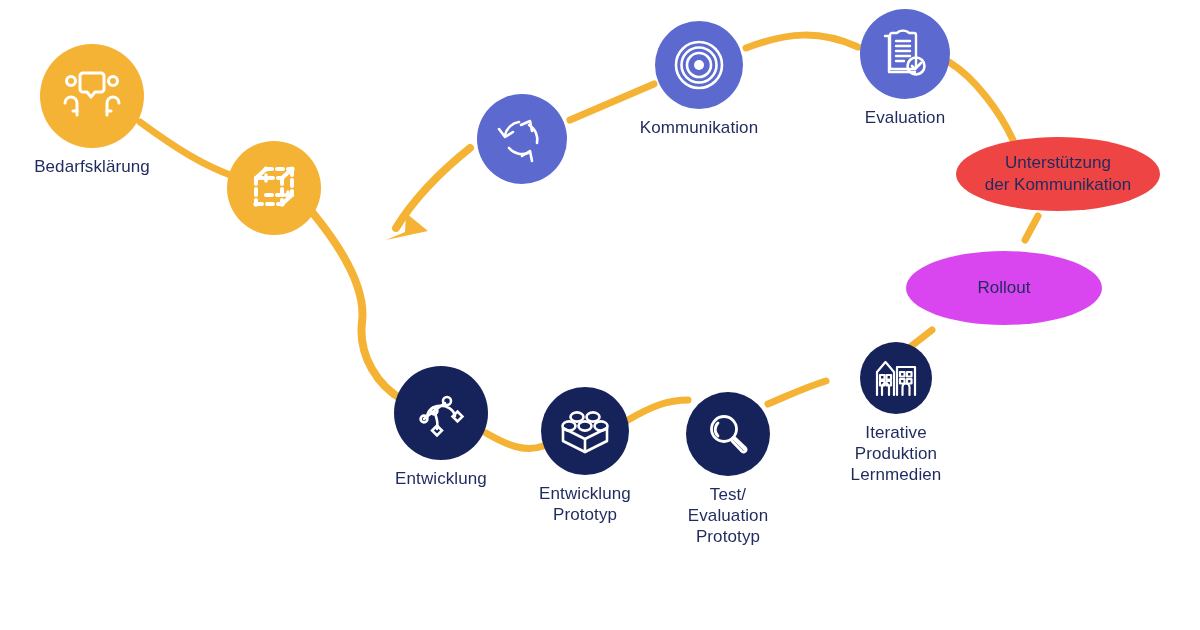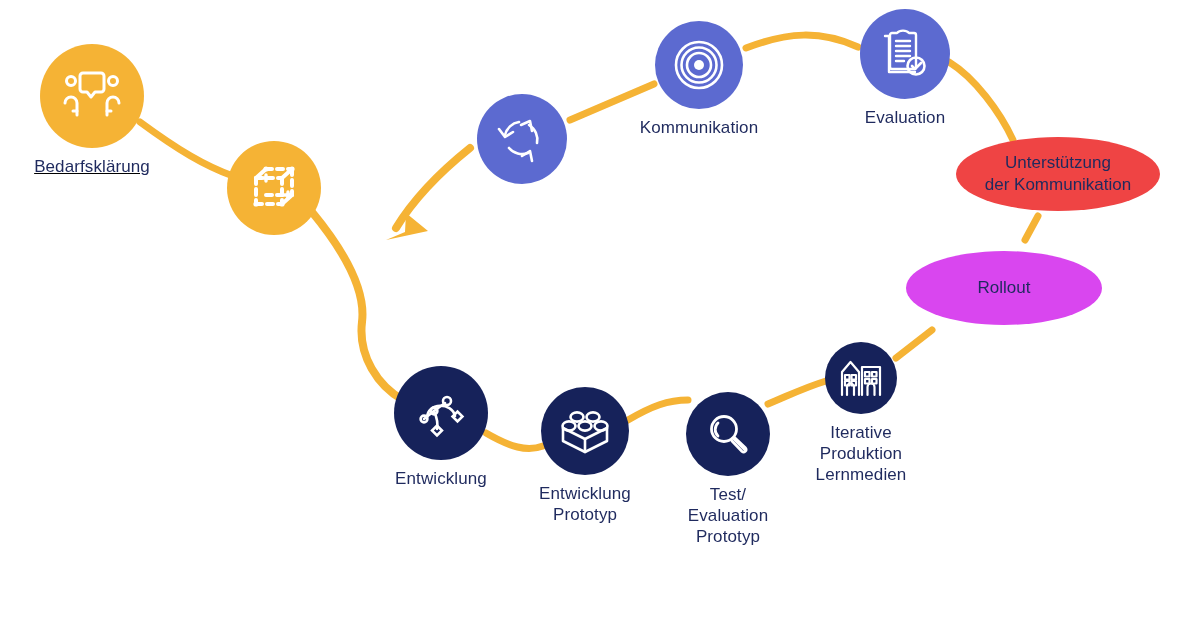--- a/index.html
+++ b/index.html
@@ -90,21 +90,21 @@
 
     <path d="M 1025,240 L 1038,216" fill="none" stroke="#f5b335" stroke-width="7" stroke-linecap="round"></path>
 
     <path d="M 1013,140 C 1000,112 975,78 949,62" fill="none" stroke="#f5b335" stroke-width="7" stroke-linecap="round"></path>
 
     <path d="M 858,47 C 820,30 788,32 746,48" fill="none" stroke="#f5b335" stroke-width="7" stroke-linecap="round"></path>
 
     <path d="M 654,84 L 570,120" fill="none" stroke="#f5b335" stroke-width="7" stroke-linecap="round"></path>
   </svg>
 
-  <div class="node" style="left:40px; top:44px; width:104px;text-decoration:underline;">
+  <div class="node" style="left:40px; top:44px; width:104px;">
     <div class="disc" style="width:104px; height:104px; background:#f5b335;">
       <svg width="58" height="50" viewBox="0 0 58 50">
         <g fill="none" stroke="#ffffff" stroke-width="3" stroke-linecap="round" stroke-linejoin="round">
           <circle cx="8" cy="10" r="4.5"></circle>
           <circle cx="50" cy="10" r="4.5"></circle>
           <path d="M20,2 h18 a3,3 0 0 1 3,3 v13 a3,3 0 0 1 -3,3 h-6 l-4,5 -4,-5 h-4 a3,3 0 0 1 -3,-3 v-13 a3,3 0 0 1 3,-3 z"></path>
           <path d="M2,32 a6,6 0 0 1 6,-6 a6,6 0 0 1 6,6 v8 h-4"></path>
           <path d="M14,40 v4"></path>
           <path d="M56,32 a6,6 0 0 0 -6,-6 a6,6 0 0 0 -6,6 v8 h4"></path>
           <path d="M44,40 v4"></path>
@@ -193,21 +193,21 @@
           <path d="M29.5,28.5 L41,40"></path>
           <path d="M28,31 L38,41.5 a2.5,2.5 0 0 0 3.5,-3.5 L31,28"></path>
         </g>
       </svg>
     </div>
     <div class="node-label">Test/
 Evaluation
 Prototyp</div>
   </div>
 
-  <div class="node" style="left:825px; top:342px; width:72px;">
+  <div class="node" style="left:860px; top:342px; width:72px;">
     <div class="disc" style="width:72px; height:72px; background:#16225a;">
       <svg width="44" height="42" viewBox="0 0 44 42">
         <g fill="none" stroke="#ffffff" stroke-width="2.2" stroke-linejoin="round" stroke-linecap="round">
 
           <path d="M3,38 V15 L11.5,5 L20,15 V38"></path>
           <path d="M8,38 v-8 a3.5,3.5 0 0 1 7,0 v8"></path>
           <rect x="6" y="18" width="4.5" height="4.5"></rect>
           <rect x="12.5" y="18" width="4.5" height="4.5"></rect>
           <rect x="6" y="24" width="4.5" height="4.5"></rect>
           <rect x="12.5" y="24" width="4.5" height="4.5"></rect>

